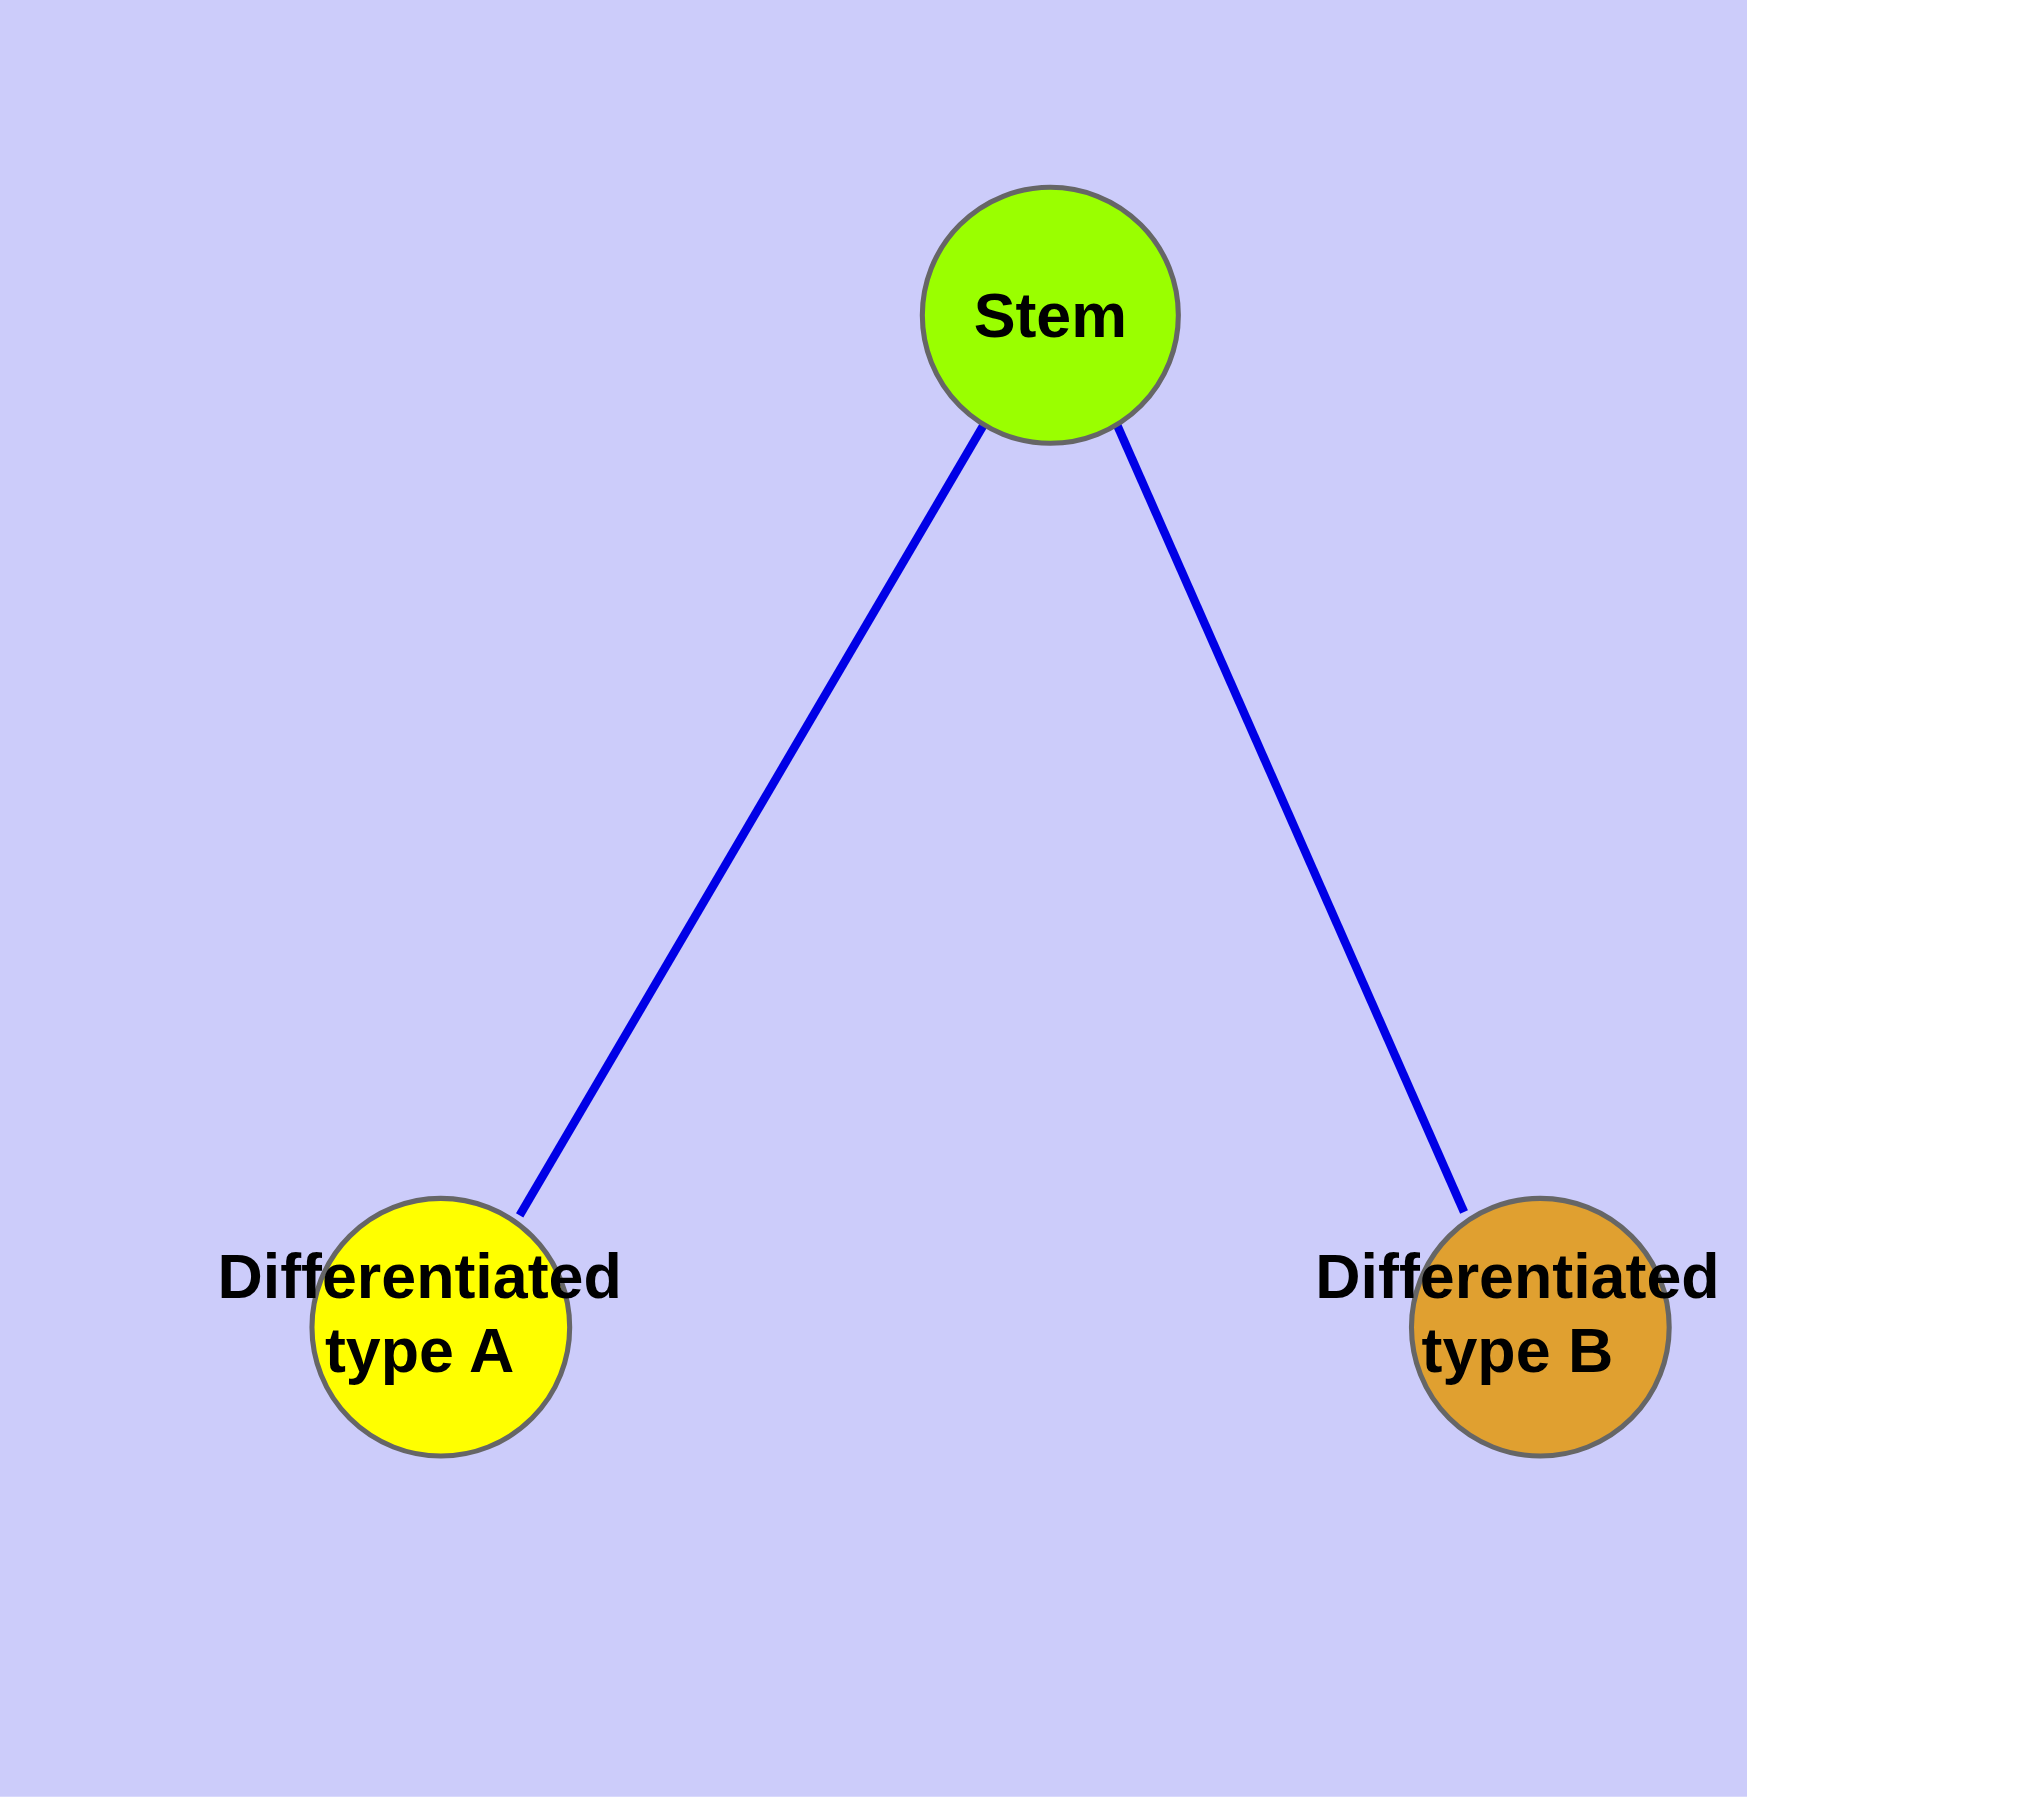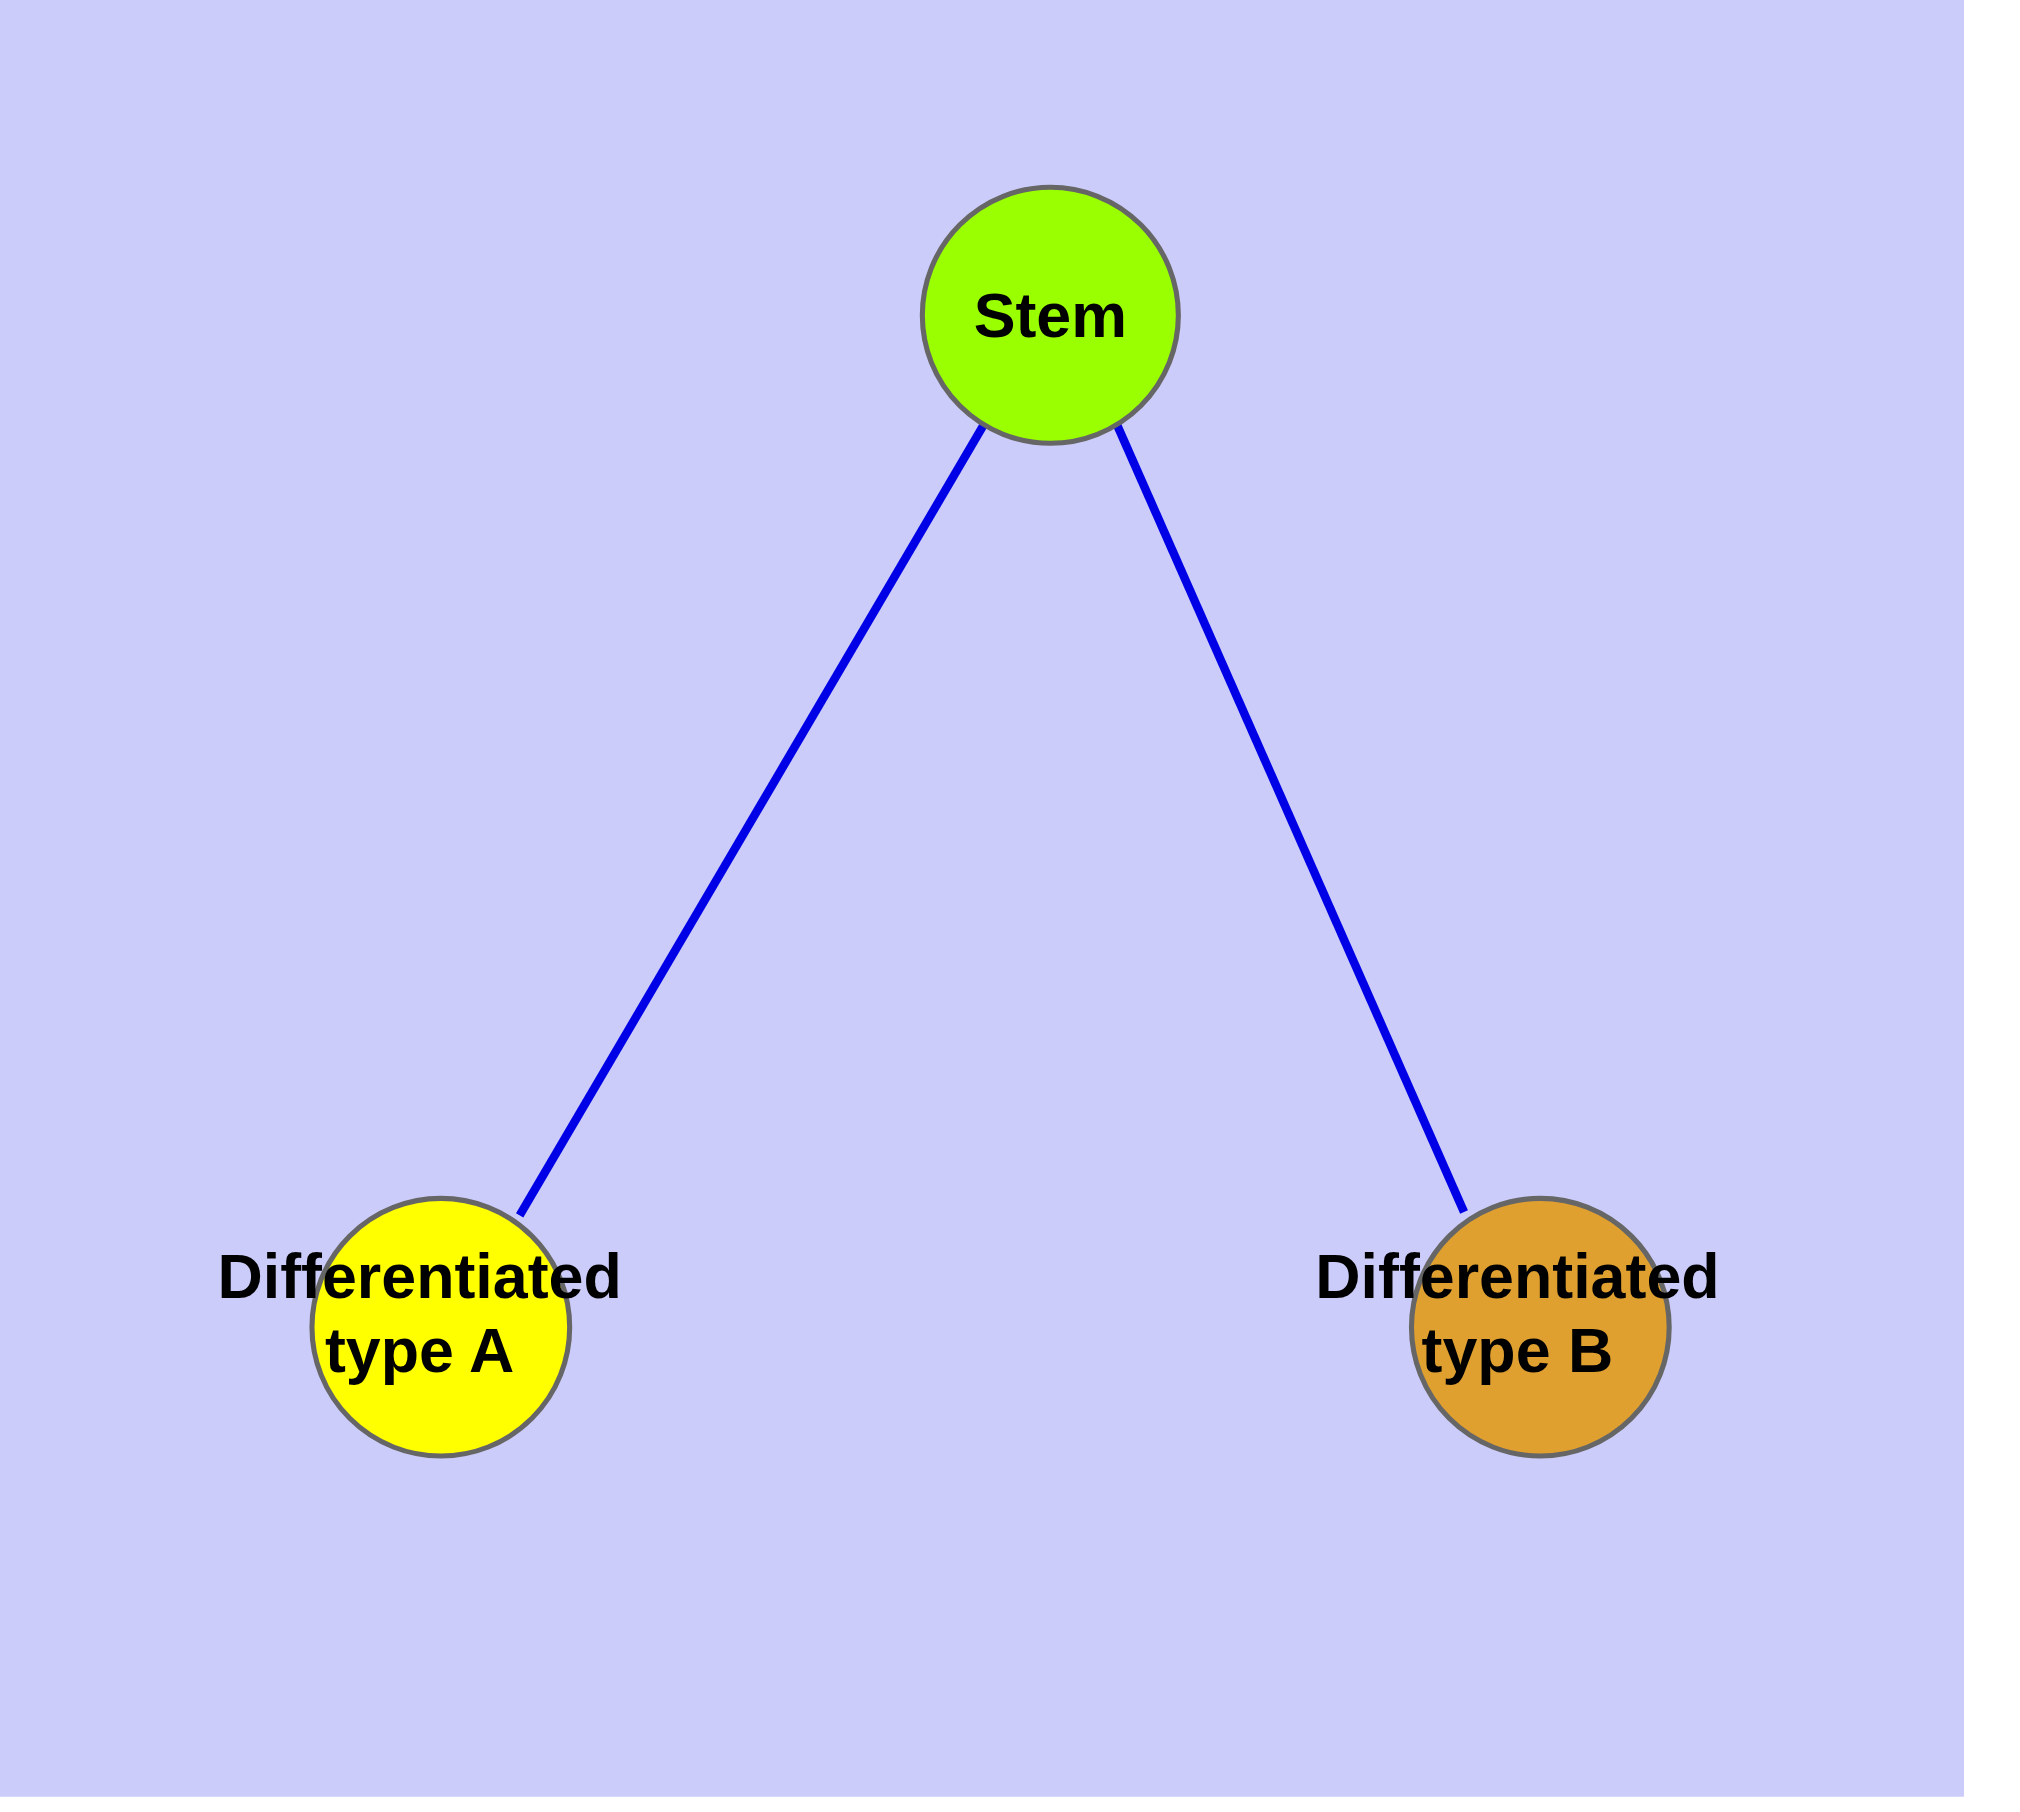--- a/index.html
+++ b/index.html
@@ -33,21 +33,21 @@
     fill: #000000;
     text-anchor: middle;
     dominant-baseline: auto;
     paint-order: normal;
     white-space: pre;
   }
 </style>
 </head>
 <body>
 
-<div id="canvas" style="width: 1964px; height: 1812px; background: rgb(255, 255, 255);">
+<div id="canvas" style="width: 1747px; height: 1812px; background: rgb(255, 255, 255);">
   <svg id="graph-svg" viewBox="0 0 2384 2138" preserveAspectRatio="none" xmlns="http://www.w3.org/2000/svg" style="width: 2021px; height: 1812px;">
 
     <rect id="plot-bg" x="0" y="0" width="2384" height="2120" fill="#ccccfa"></rect>
 
     <g id="edge-layer">
         <line x1="1160" y1="502" x2="613" y2="1434" stroke="#0000e6" stroke-width="10" stroke-linecap="butt"></line>
         <line x1="1318" y1="502" x2="1727" y2="1430" stroke="#0000e6" stroke-width="10" stroke-linecap="butt"></line>
       </g>
     <g id="node-layer">
         <circle cx="1239" cy="372" r="151" fill="#9aff00" stroke="#666666" stroke-width="6"></circle>

